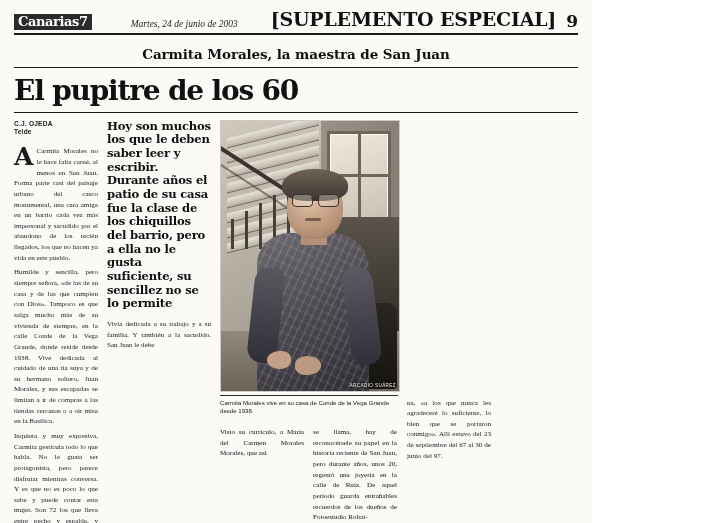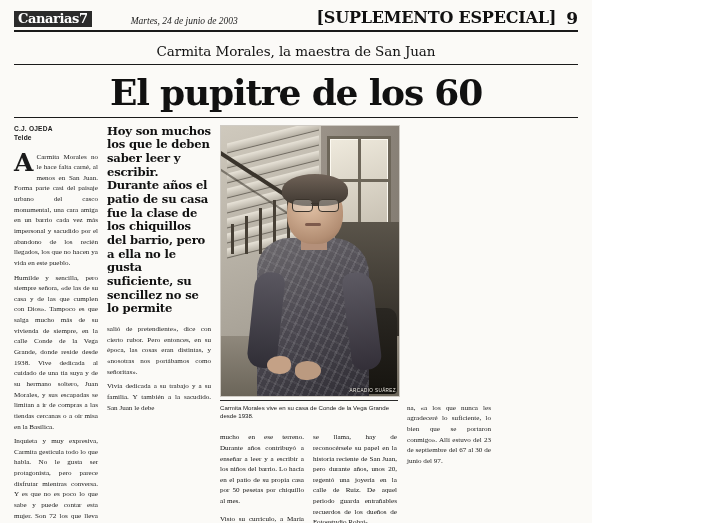--- a/index.html
+++ b/index.html
@@ -54,53 +54,53 @@
     margin-left: 32px;
   }
   .masthead-right {
     display: flex;
     align-items: flex-end;
     gap: 10px;
   }
   .special-supplement {
     font-family: "DejaVu Serif", serif;
     font-weight: bold;
-    font-size: 16px;
+    font-size: 19px;
     letter-spacing: -0.2px;
     color: #111;
   }
   .page-number {
     font-family: "DejaVu Serif", serif;
     font-weight: bold;
     font-size: 17px;
     line-height: 1;
     padding-bottom: 0px;
   }
 
   
   .kicker-wrap {
     text-align: center;
     margin-top: 11px;
   }
   .kicker {
     font-family: "DejaVu Serif", serif;
-    font-weight: normal;
+    font-weight: bold;
     font-size: 13.5px;
     letter-spacing: -0.1px;
   }
   .kicker-rule {
     border: 0;
     border-top: 1px solid #1a1a1a;
     margin: 5px 0 0 0;
   }
   .headline {
-    text-align: center;
-    font-family: "DejaVu Serif", serif;
-    font-weight: bold;
-    font-size: 36px;
+    text-align: left;
+    font-family: "DejaVu Serif", serif;
+    font-weight: bold;
+    font-size: 28px;
     line-height: 1.02;
     letter-spacing: -1.2px;
     margin: 9px 0 6px 0;
   }
   .headline-rule {
     border: 0;
     border-top: 1px solid #1a1a1a;
     margin: 0 0 7px 0;
   }
 
@@ -384,21 +384,20 @@
         <span class="loc">Telde</span>
       </div>
       <p class="dropcap">A Carmita Morales no le hace falta carné, al menos en San Juan. Forma parte casi del paisaje urbano del casco monumental, una cara amiga en un barrio cada vez más impersonal y sacudido por el abandono de los recién llegados, los que no hacen ya vida en este pueblo.</p>
       <p>Humilde y sencilla, pero siempre señora, «de las de su casa y de las que cumplen con Dios». Tampoco es que salga mucho más de su vivienda de siempre, en la calle Conde de la Vega Grande, donde reside desde 1938. Vive dedicada al cuidado de una tía suya y de su hermano soltero, Juan Morales, y sus escapadas se limitan a ir de compras a las tiendas cercanas o a oír misa en la Basílica.</p>
       <p>Inquieta y muy expresiva, Carmita gesticula todo lo que habla. No le gusta ser protagonista, pero parece disfrutar mientras conversa. Y es que no es poco lo que sabe y puede contar esta mujer. Son 72 los que lleva entre pecho y espalda, y conoció, sin ir más lejos, el San Juan de calles empedradas y el del abasto en los domingos.</p>
 
     </div>
 
     <div class="col col-2">
       <div class="standfirst">Hoy son muchos los que le deben saber leer y escribir. Durante años el patio de su casa fue la clase de los chiquillos del barrio, pero a ella no le gusta suficiente, su sencillez no se lo permite</div>
-      <p>salió de pretendiente», dice con cierto rubor. Pero entonces, en su época, las cosas eran distintas, y «nosotras nos portábamos como señoritas».</p>
       <p>Vivía dedicada a su trabajo y a su familia. Y también a la sacudido. San Juan le debe</p>
     </div>
 
     <div class="col-right">
       <div class="photo-block">
         <div class="photo">
           <div class="wall"></div>
           <div class="wall-panel"></div>
 
           <div class="stair-set">
@@ -446,21 +445,20 @@
             <div class="mouth"></div>
           </div>
 
           <div class="photo-credit">ARCADIO SUÁREZ</div>
         </div>
         <div class="caption">Carmita Morales vive en su casa de Conde de la Vega Grande desde 1938.</div>
       </div>
 
       <div class="lower-cols">
         <div class="lower-col">
-          <p>mucho en ese terreno. Durante años contribuyó a enseñar a leer y a escribir a los niños del barrio. Lo hacía en el patio de su propia casa por 50 pesetas por chiquillo al mes.</p>
           <p>Visto su currículo, a María del Carmen Morales Morales, que así</p>
         </div>
         <div class="lower-col">
           <p>se llama, hay de reconocérsele su papel en la historia reciente de San Juan, pero durante años, unos 20, regentó una joyería en la calle de Ruiz. De aquel periodo guarda entrañables recuerdos de los dueños de Fotoestudio Robai-</p>
         </div>
       </div>
     </div>
 
     <div class="col col-5" style="flex:0 0 84px; width:84px;">
       <div style="height:278px"></div>

